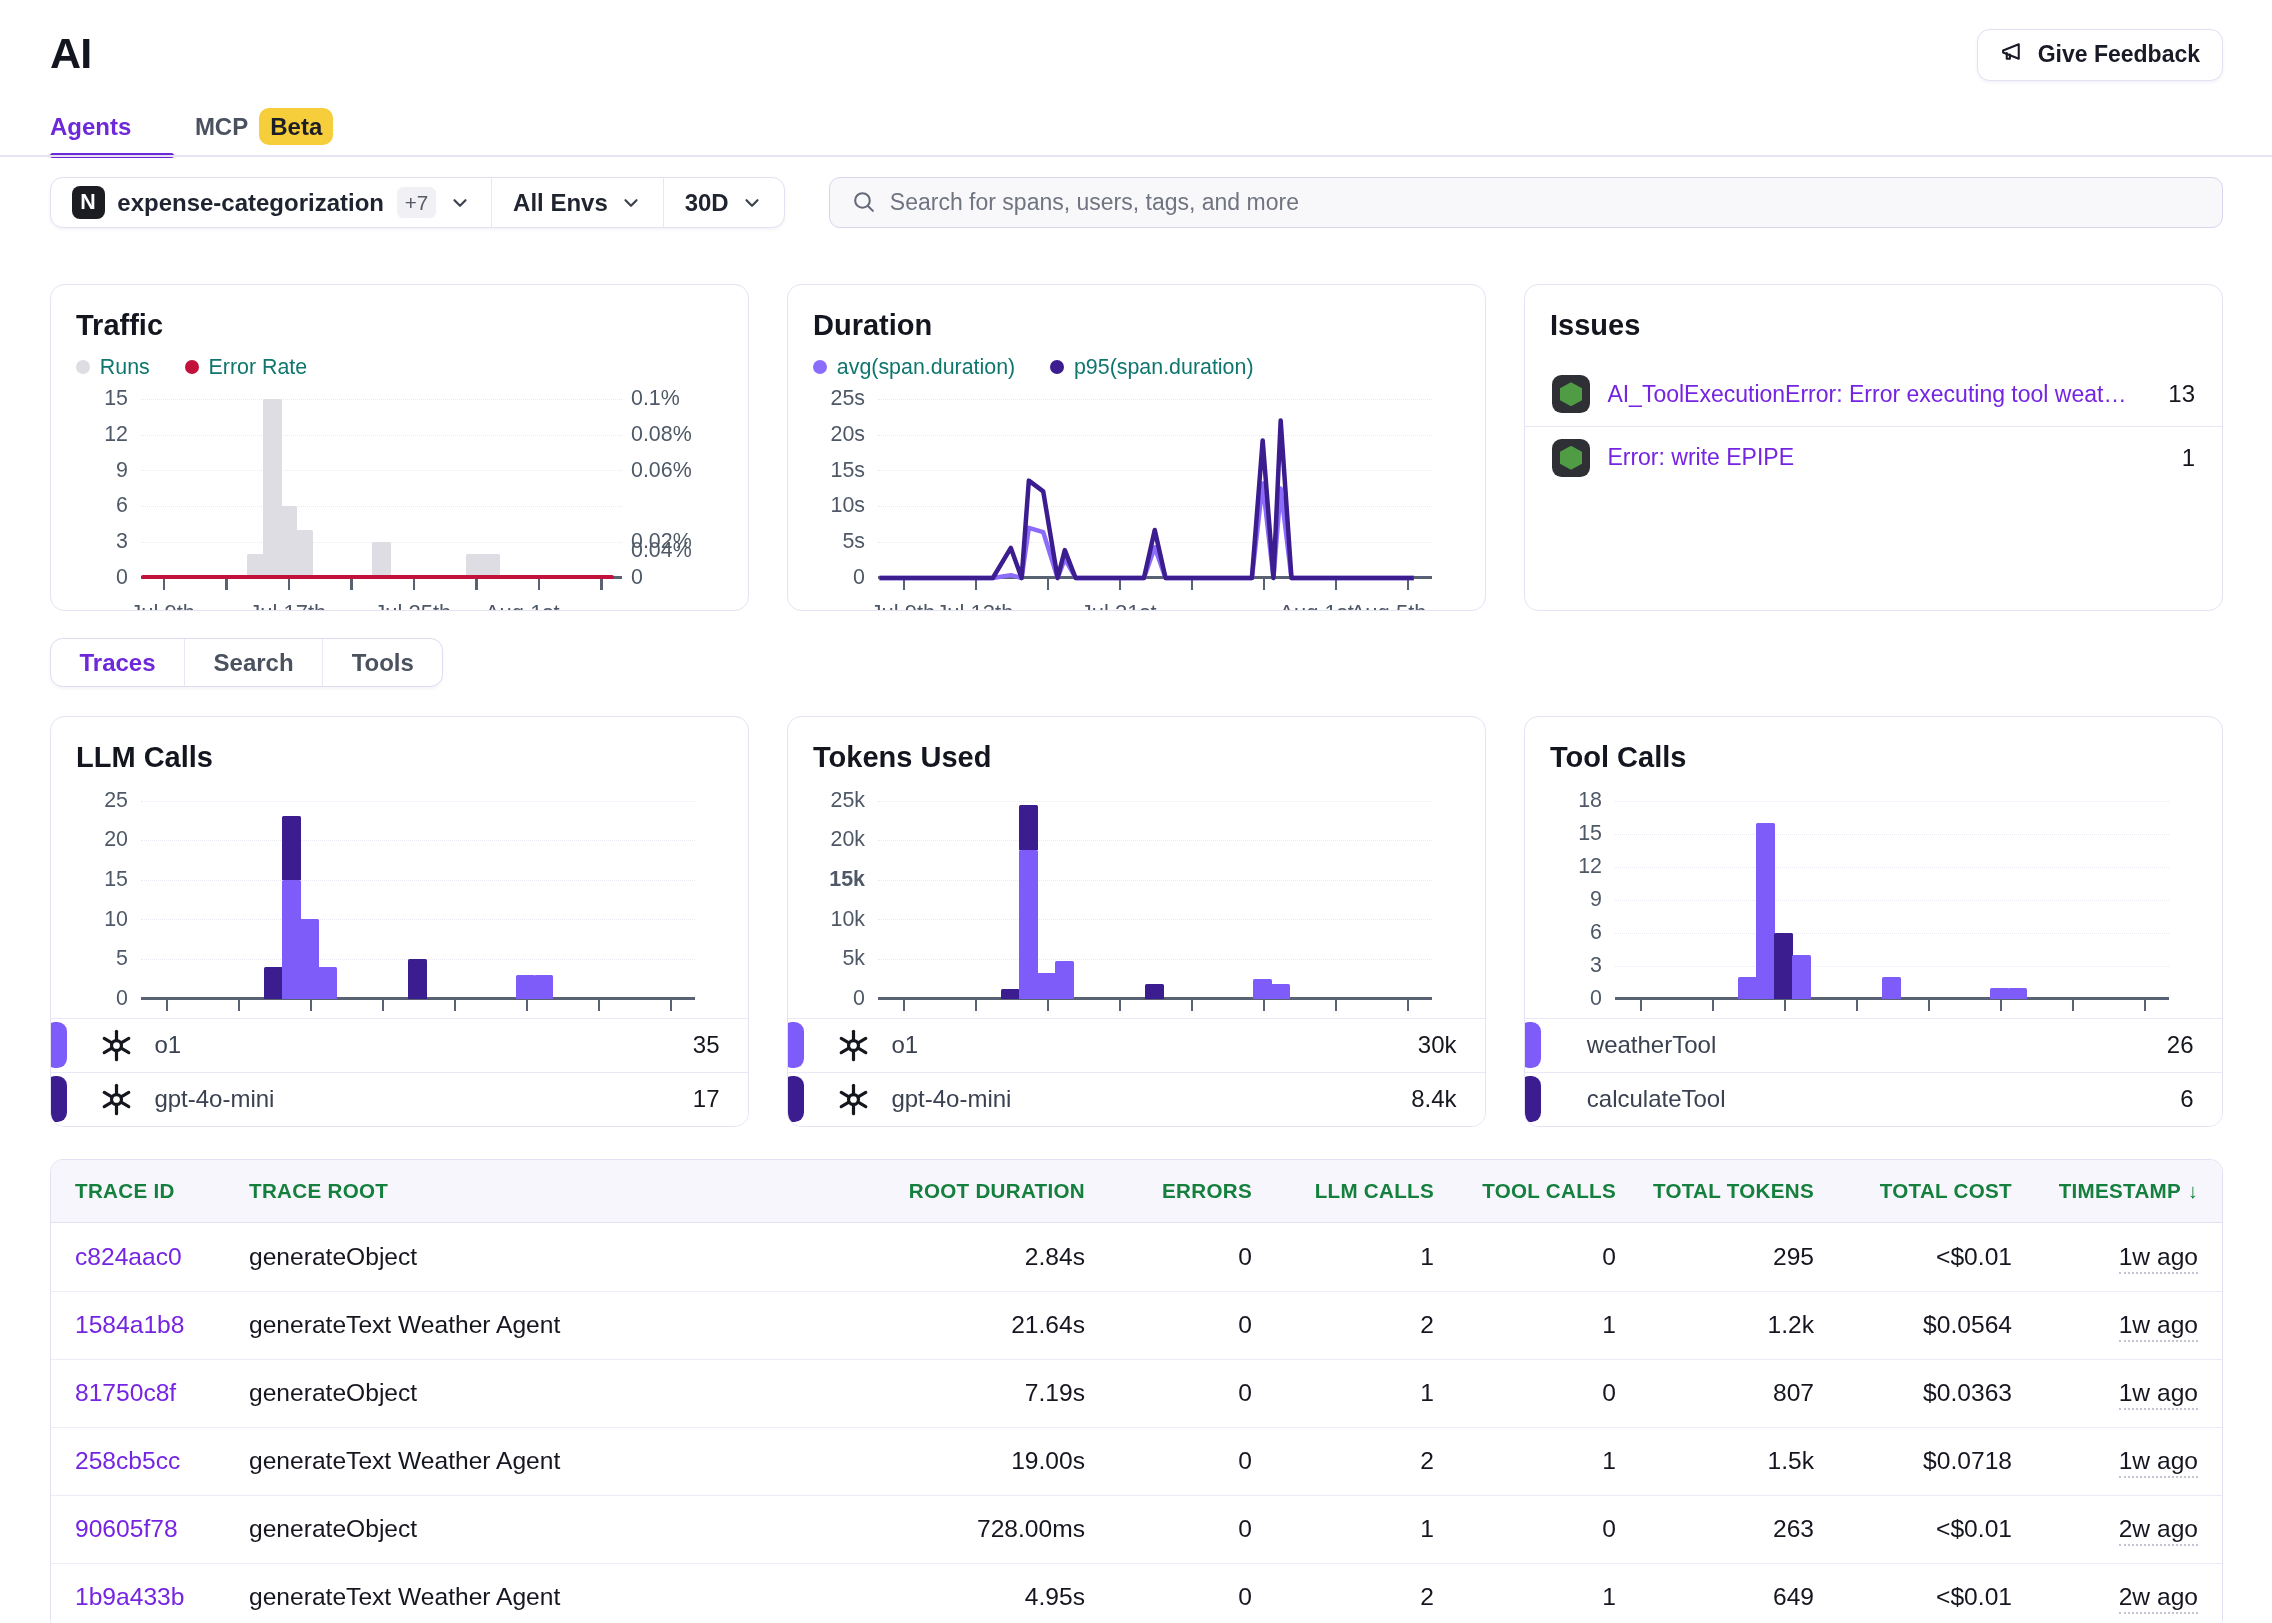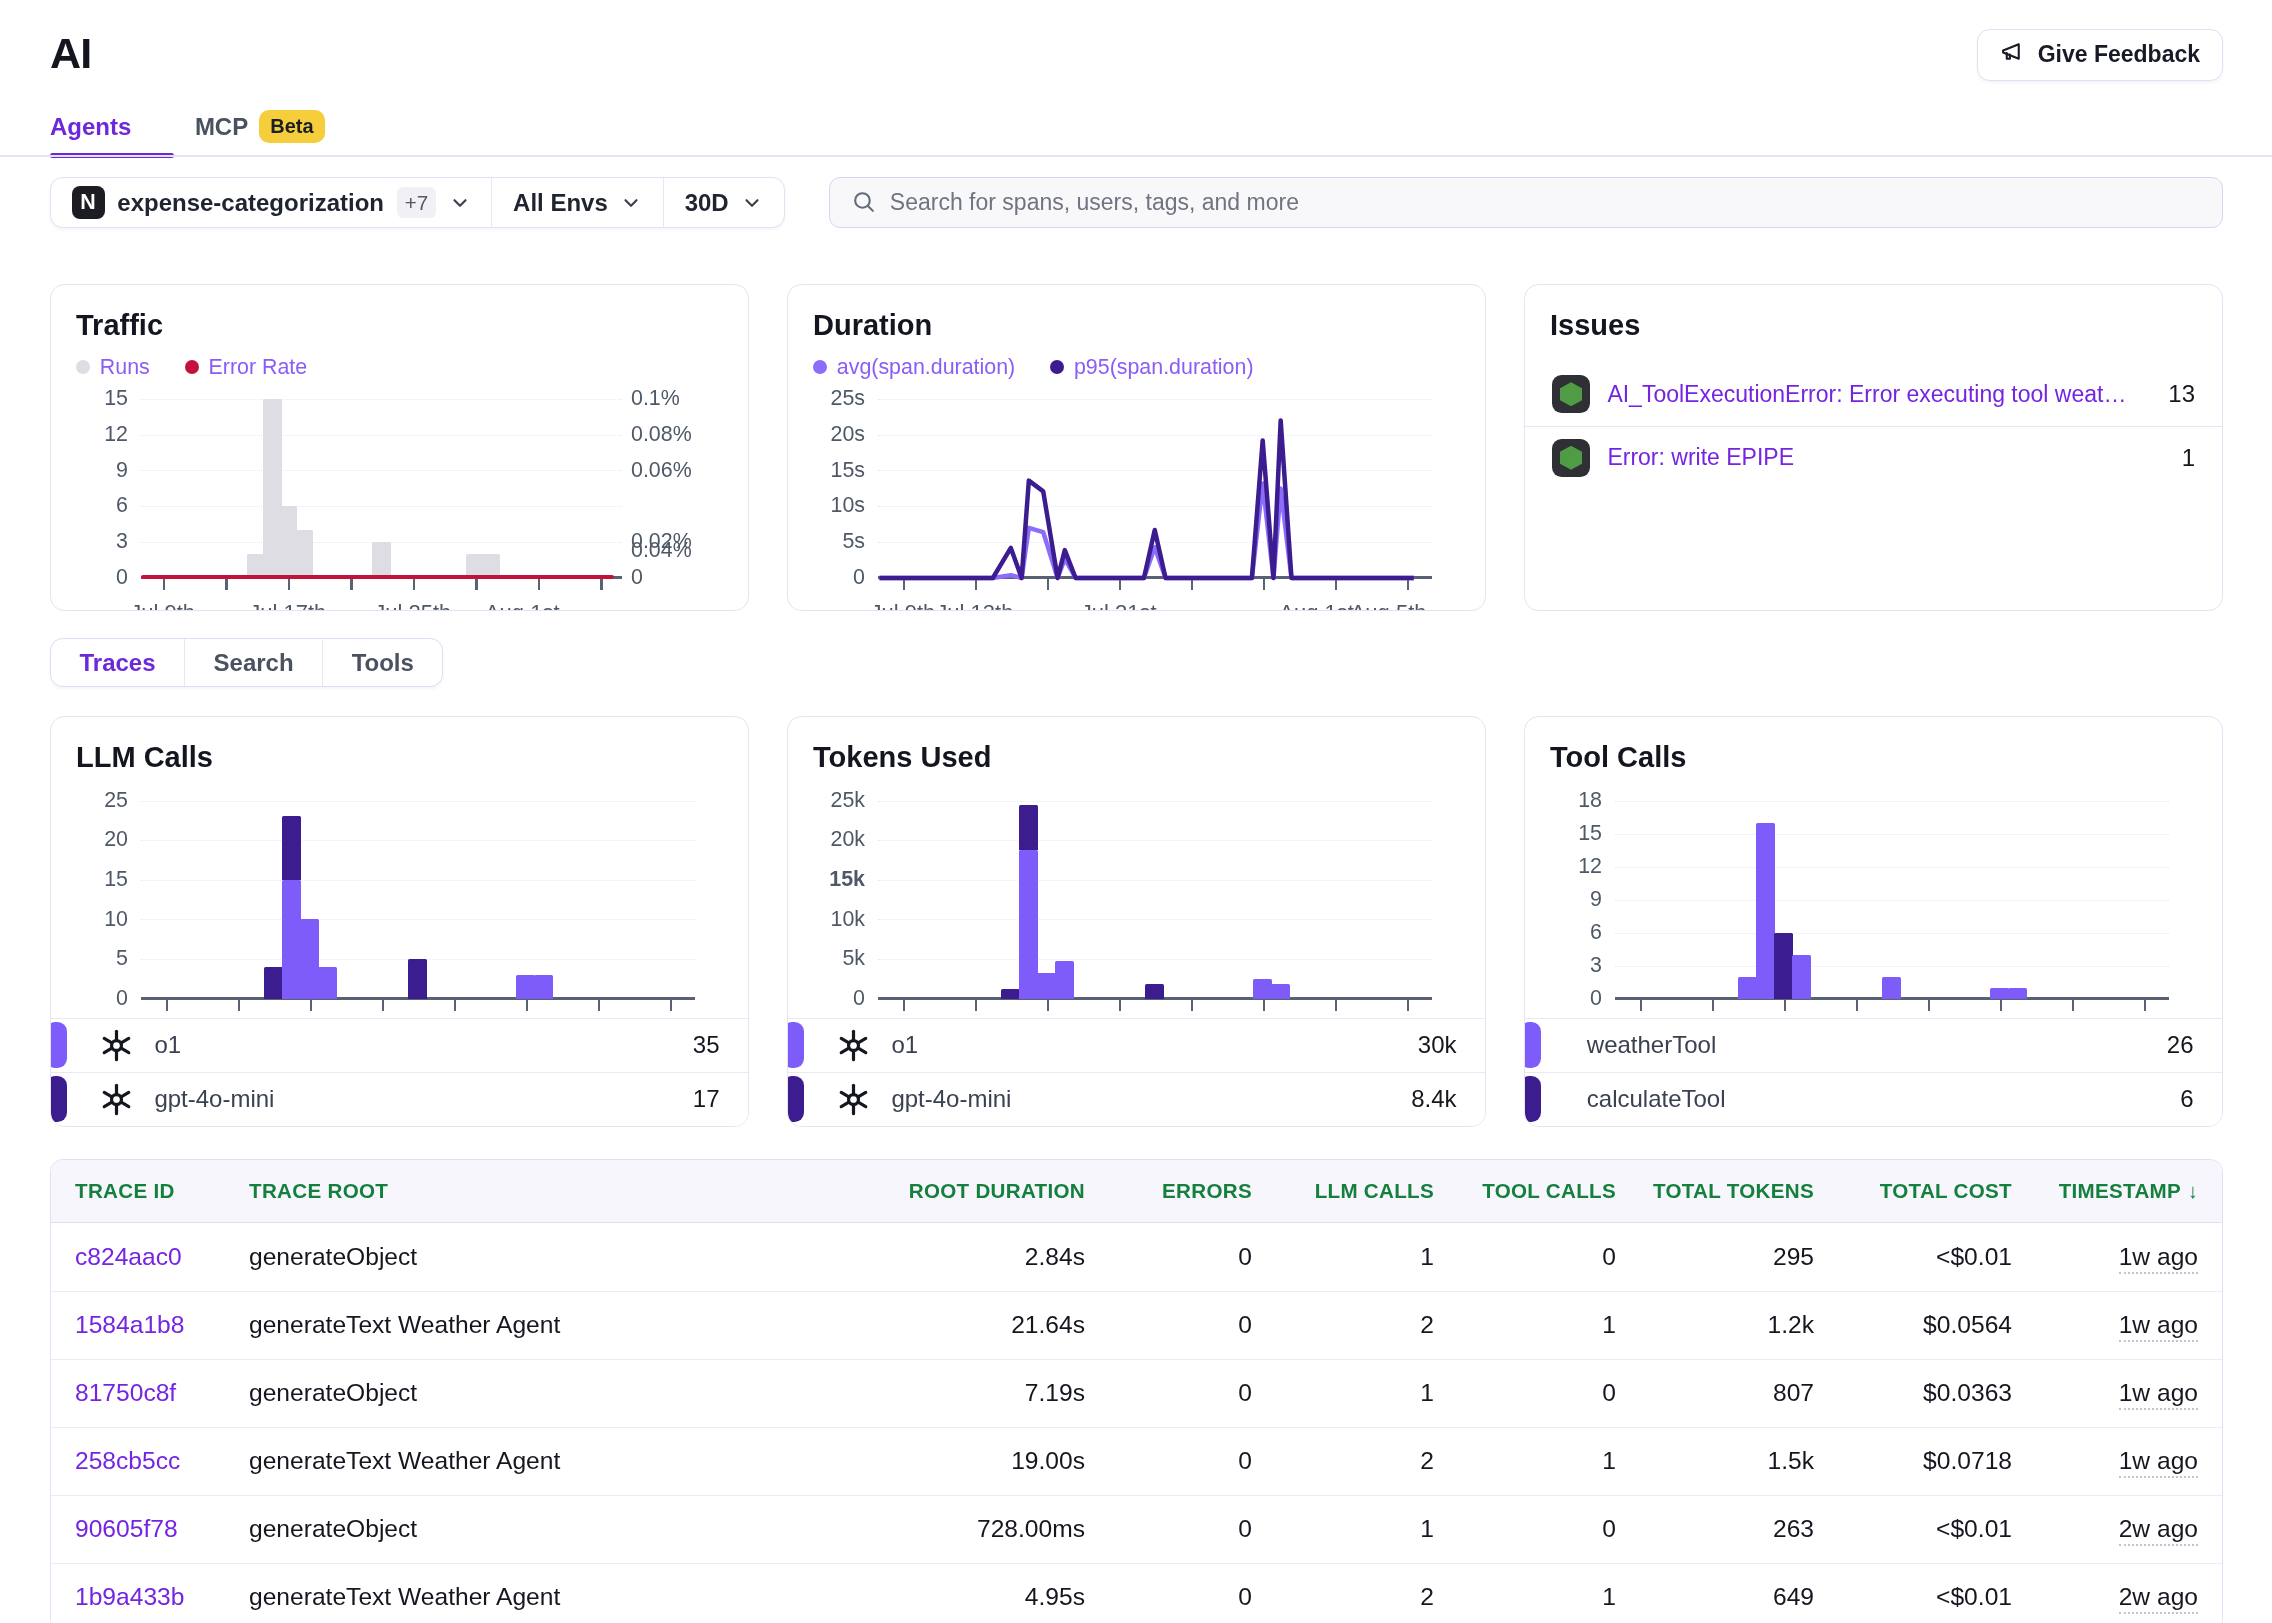--- a/index.html
+++ b/index.html
@@ -18,21 +18,21 @@
                   box-shadow:0 1.6px 3.2px rgba(60,50,120,.06); }
   .feedback-btn svg { width:25px; height:25px; }
 
   
   .tabs { position:relative; margin-top:24px; padding:0 50px; height:52px; }
   .tabs .divider { position:absolute; left:0; right:0; bottom:0; height:1.6px; background:#e6e4f2; }
   .tab { display:inline-flex; align-items:center; gap:11px; margin-right:60px;
          font-size:24px; font-weight:700; height:44px; cursor:pointer; }
   .tab.active { color:#6d28d9; }
   .tab.inactive { color:#4a5260; }
-  .beta-badge { background:#f6ce3b; color:#1c1e26; font-size:20px; font-weight:700;
+  .beta-badge { background:#f6ce3b; color:#1c1e26; font-size:24px; font-weight:700;
                 padding:4.8px 11px; border-radius:10px; }
 
   
   .controls { display:flex; gap:44px; padding:0 50px; margin-top:20.6px; }
   .filter-group { display:flex; align-items:stretch; height:51px; border:1.6px solid #e3e0f3;
                   border-radius:12.7px; background:#fff; box-shadow:0 1.6px 3.2px rgba(60,50,120,.05); }
   .filter-seg { display:flex; align-items:center; gap:12.7px; padding:0 20.6px; font-size:24px;
                 font-weight:700; color:#1f2430; cursor:pointer; }
   .filter-seg + .filter-seg { border-left:1.6px solid #e9e6f5; }
   .n-icon { width:33px; height:33px; border-radius:8px; background:#1b1d23; color:#fff;
@@ -51,21 +51,21 @@
   .cards { display:flex; gap:38px; padding:0 50px; }
   .row1 { margin-top:56px; }
   .row2 { margin-top:28.5px; }
   .card { position:relative; width:699px; background:#fff; border:1.6px solid #e5e2f4;
           border-radius:14.3px; padding:24px 25px; overflow:hidden; }
   .row1 .card { height:327px; }
   .row2 .card { height:411px; }
   .card h3 { font-size:29px; font-weight:700; color:#14161f; }
 
   .toplegend { display:flex; gap:35px; margin-top:12.7px; }
-  .toplegend .item { display:flex; align-items:center; gap:9.5px; font-size:21.4px; color:#8b5cf6; }
+  .toplegend .item { display:flex; align-items:center; gap:9.5px; font-size:21.4px; color:#0f766e; }
   .dot { width:14.3px; height:14.3px; border-radius:50%; flex:none; }
 
   
   .plot { position:relative; height:179px; margin-top:19px; margin-left:65px; margin-right:28.5px; }
   .plot.has-right { margin-right:101px; }
   .plot.tall { height:198px; margin-top:27px; }
   .grid { position:absolute; left:0; right:0; height:0; border-top:1.6px dotted #e9e9f1; }
   .ylab  { position:absolute; left:-75px; width:62px; text-align:right; font-size:21.4px; color:#4e5866; }
   .ylabr { position:absolute; right:-98px; width:89px; text-align:left; font-size:21.4px; color:#4e5866; }
   .axis { position:absolute; left:0; right:0; bottom:-1.6px; height:3.2px; background:#596273; }

